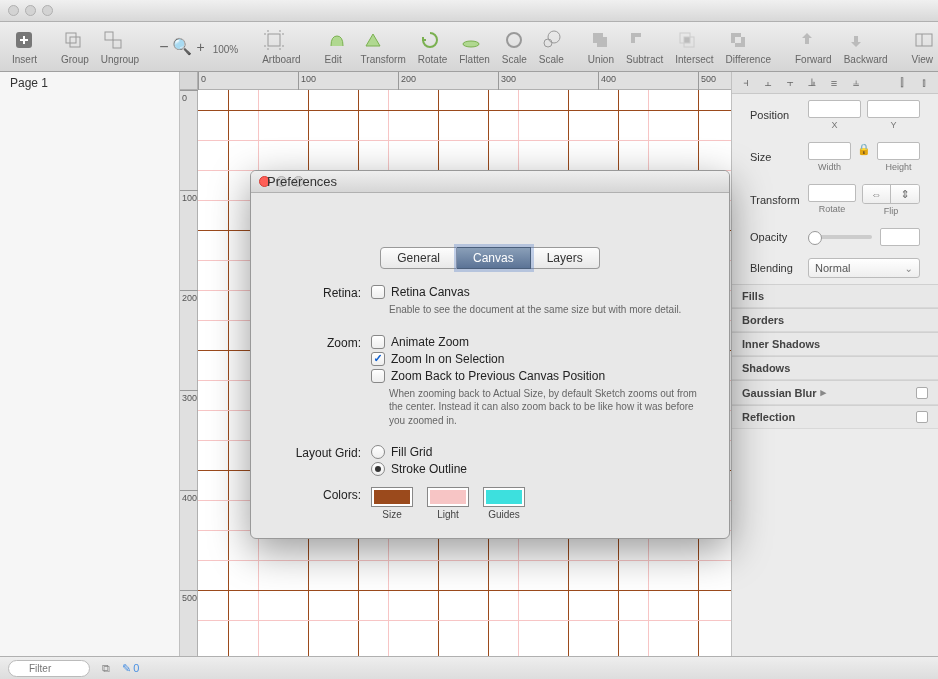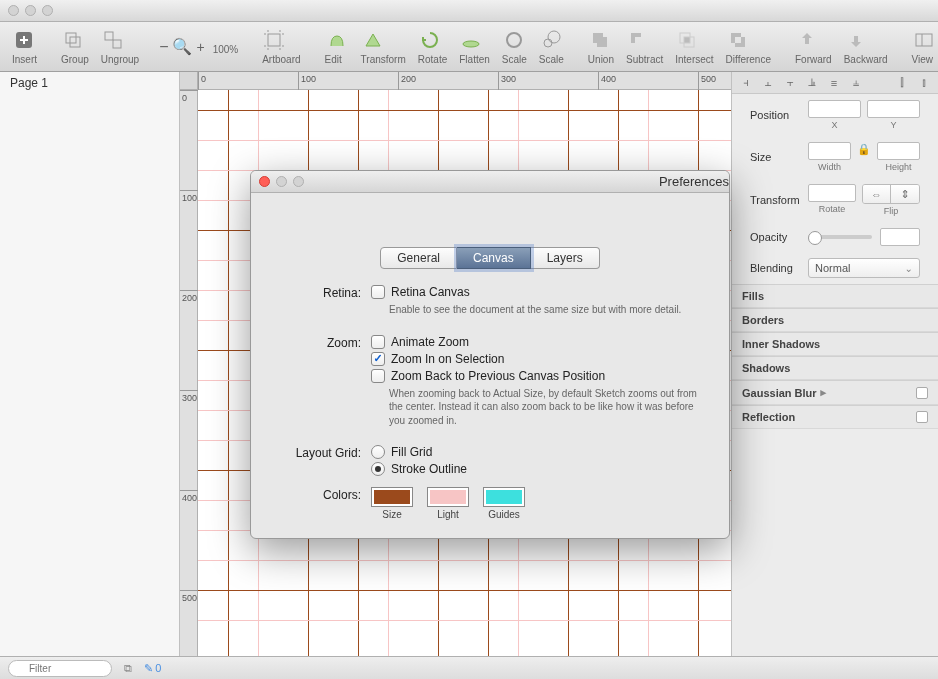--- a/index.html
+++ b/index.html
@@ -53,30 +53,30 @@
 .dropdown { flex: 1; height: 20px; border: 1px solid #bbb; background: linear-gradient(#fff,#eee); border-radius: 3px; display: flex; align-items: center; padding: 0 6px; font-size: 11px; color: #555; position: relative; }
 .dropdown::after { content: '⌄'; position: absolute; right: 6px; color: #888; font-size: 10px; }
 .section-header { padding: 5px 10px; font-size: 11px; font-weight: bold; color: #444; border-top: 1px solid #d0d0d0; border-bottom: 1px solid #d8d8d8; background: #e8e8e8; display: flex; align-items: center; }
 .section-header .tog { margin-left: auto; width: 12px; height: 12px; border: 1px solid #aaa; border-radius: 2px; background: #fff; }
 .flip-btns { display: flex; border: 1px solid #bbb; border-radius: 3px; overflow: hidden; }
 .flip-btn { width: 28px; height: 18px; background: linear-gradient(#fff,#eee); display: flex; align-items: center; justify-content: center; color: #666; }
 .flip-btn:first-child { border-right: 1px solid #bbb; }
 
 
 .footer { height: 23px; background: linear-gradient(#eee,#ddd); border-top: 1px solid #b0b0b0; display: flex; align-items: center; padding: 0 8px; gap: 8px; }
-.filter-input { width: 104px; height: 17px; border: 1px solid #bbb; border-radius: 9px; background: #fff; padding: 0 8px 0 20px; font-size: 10px; position: relative; }
+.filter-input { width: 82px; height: 17px; border: 1px solid #bbb; border-radius: 9px; background: #fff; padding: 0 8px 0 20px; font-size: 10px; position: relative; }
 .filter-wrap { position: relative; }
 .filter-wrap::before { content: '🔍'; position: absolute; left: 5px; top: 1px; font-size: 9px; color: #999; }
 .footer-ic { width: 16px; height: 16px; color: #888; display: flex; align-items: center; justify-content: center; }
 .footer-count { font-size: 11px; color: #4a90e2; display: flex; align-items: center; gap: 2px; }
 
 
 .dialog { position: absolute; left: 250px; top: 170px; width: 480px; background: #e8e8e8; border: 1px solid #999; border-radius: 6px; box-shadow: 0 12px 40px rgba(0,0,0,0.4); overflow: hidden; }
 .dialog-titlebar { height: 22px; background: linear-gradient(#efefef,#d6d6d6); border-bottom: 1px solid #b0b0b0; display: flex; align-items: center; position: relative; }
-.dialog-title { position: absolute; left:0; right:0; text-align:right; font-size: 13px; color: #333; }
+.dialog-title { position: absolute; left:16px; right:0; text-align:left; font-size: 13px; color: #333; }
 .dialog-traffic { display: flex; gap: 6px; margin-left: 8px; }
 .dtl { width:11px; height:11px; border-radius:50%; }
 .dtl.red { background:#ff5f57; border:1px solid #d43e36; }
 .dtl.gray { background:#d3d3d3; border:1px solid #b0b0b0; }
 .dialog-body { padding: 14px 20px 18px; margin-top: 40px; }
 .seg-control { display: flex; justify-content: center; margin-bottom: 16px; }
 .seg { padding: 3px 16px; background: linear-gradient(#fdfdfd,#e8e8e8); border: 1px solid #999; font-size: 12px; color: #333; cursor: default; }
 .seg:first-child { border-radius: 4px 0 0 4px; }
 .seg:last-child { border-radius: 0 4px 4px 0; border-left: none; }
 .seg + .seg { border-left: none; }

